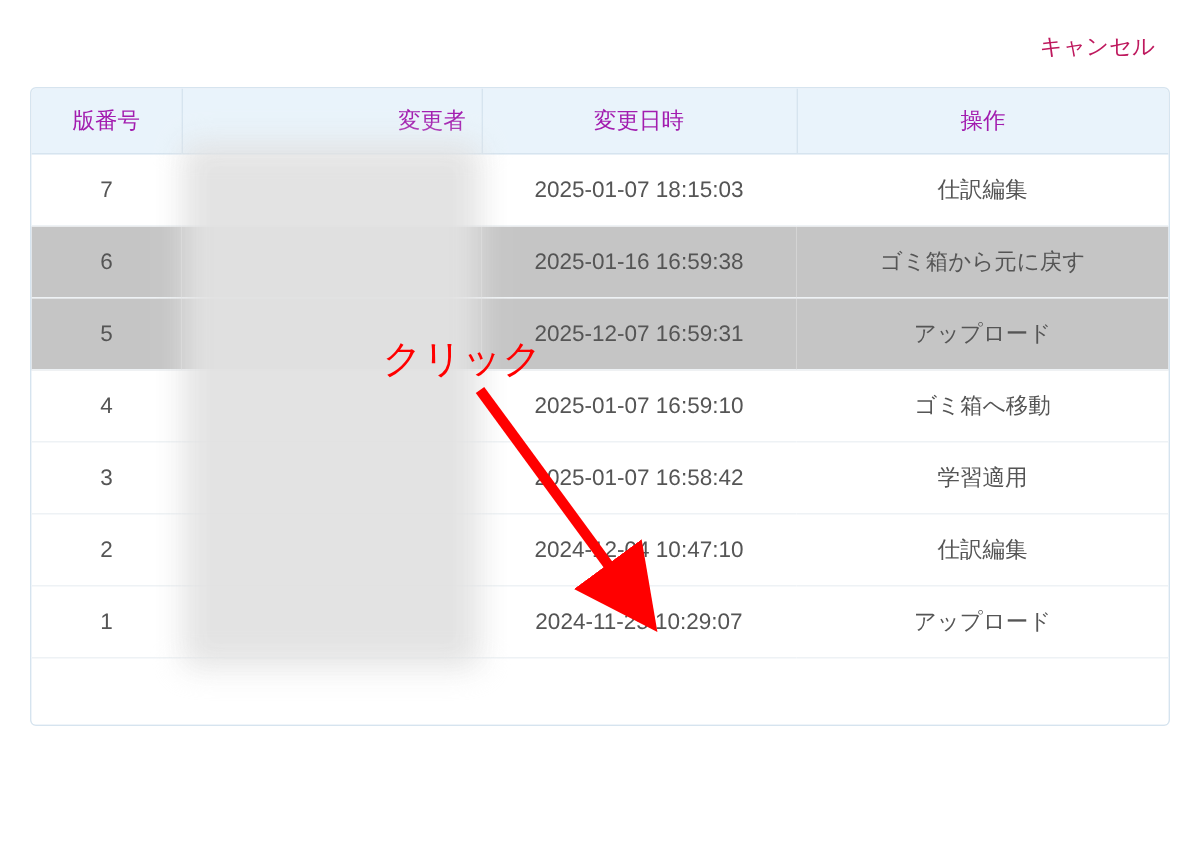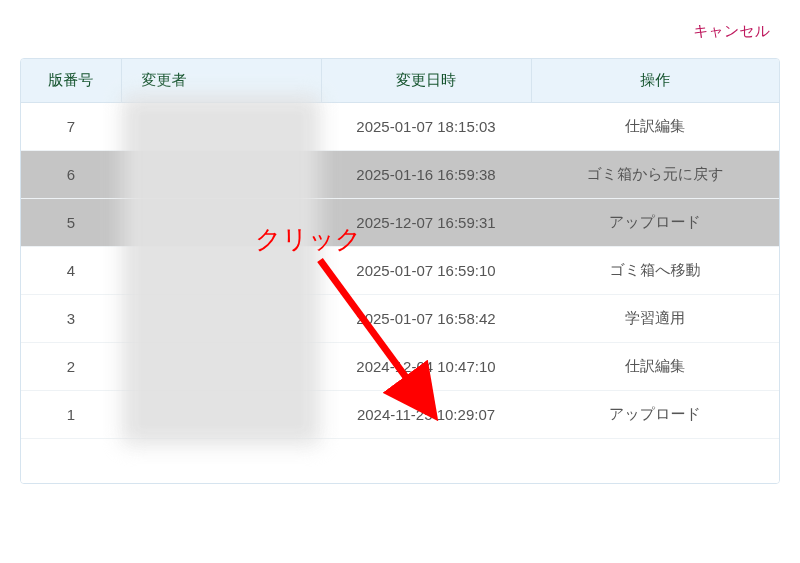--- a/index.html
+++ b/index.html
@@ -28,24 +28,24 @@
       border: 1px solid #d6e4ef;
       border-radius: 4px;
       overflow: hidden;
     }
     table {
       width: 100%;
       border-collapse: collapse;
     }
     thead th {
       background: #e9f3fb;
-      color: #14532d;
+      color: #a21caf;
       font-weight: normal;
       font-size: 15px;
-      padding: 12px 20px;
+      padding: 12px 10px;
       text-align: center;
       border-bottom: 1px solid #d6e4ef;
     }
     thead th + th {
       border-left: 1px solid #d6e4ef;
     }
     tbody td {
       padding: 14px 16px;
       font-size: 15px;
       color: #555;
@@ -57,21 +57,21 @@
     }
     tbody tr.empty td {
       height: 44px;
     }
     .col-version {
       width: 100px;
       text-align: center;
     }
     .col-user {
       width: 200px;
-      text-align: left;
+      text-align: right;
     }
     .col-datetime {
       width: 210px;
       text-align: center;
     }
     .col-action {
       width: auto;
       text-align: center;
     }
     .blur-area {

